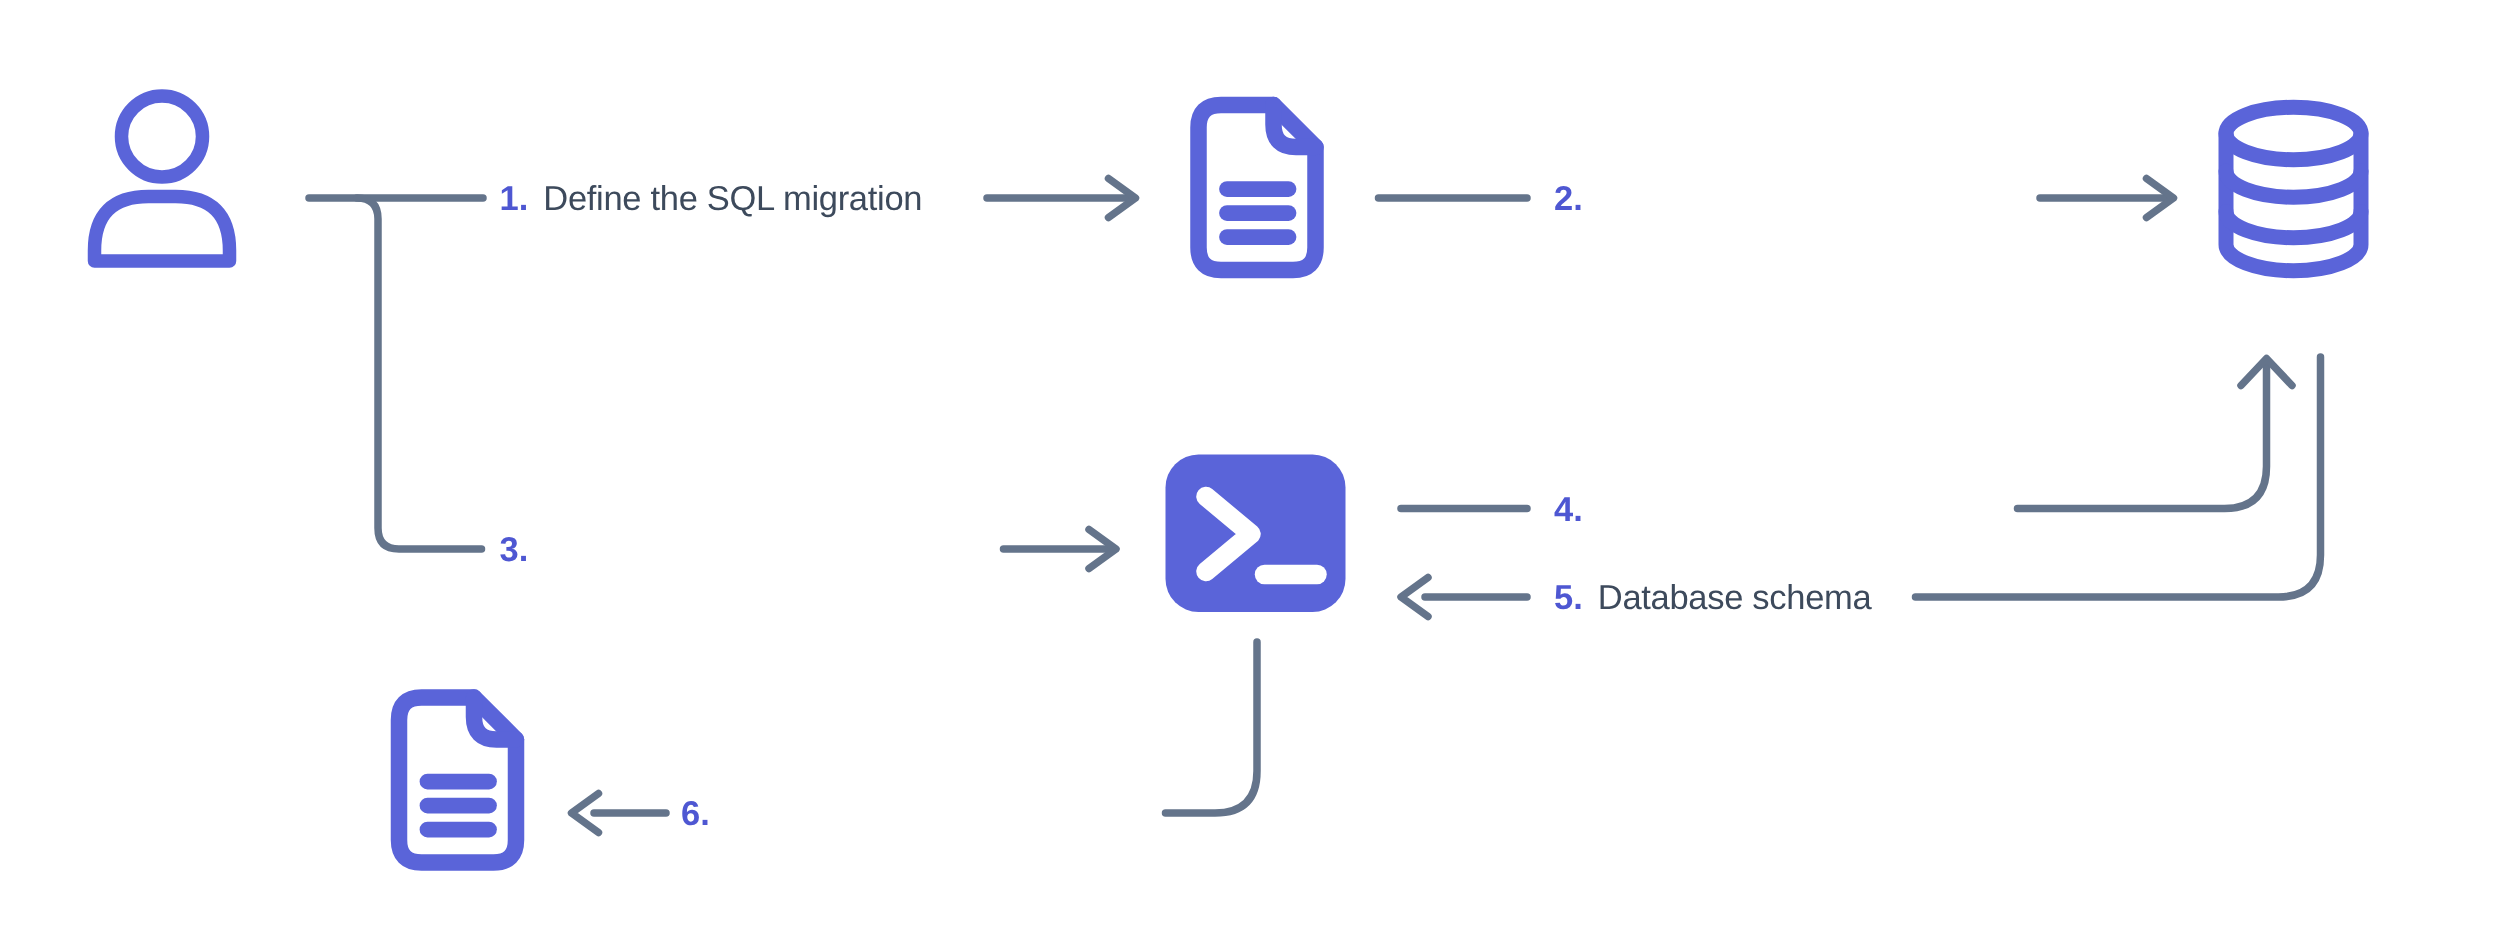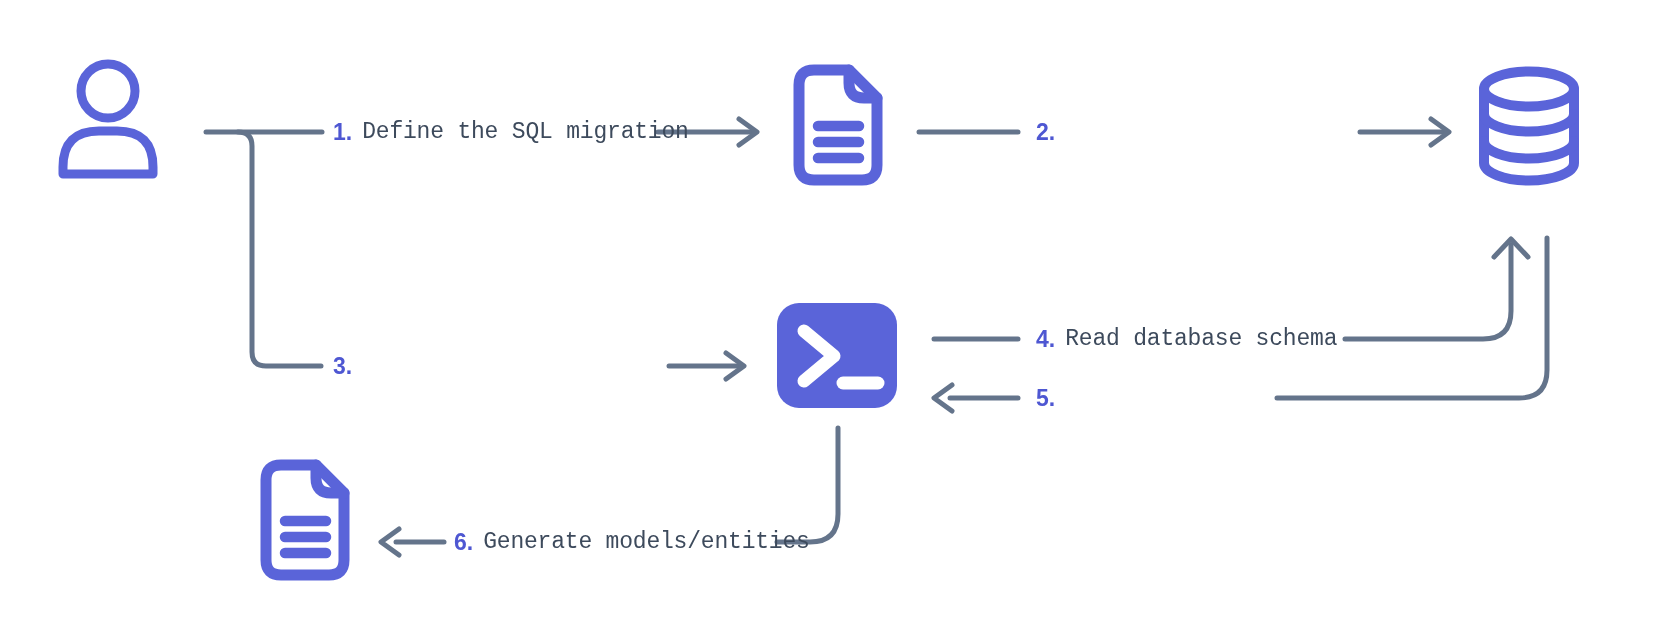--- a/index.html
+++ b/index.html
@@ -30,21 +30,21 @@
     position:absolute;
     display:flex;
     align-items:center;
     gap:10px;
     height:28px;
     line-height:28px;
     font-size:23px;
     white-space:nowrap;
   }
   .label .num{font-weight:700;color:var(--color-number);}
-  .label .txt{font-weight:500;color:var(--color-text);letter-spacing:-0.2px;font-family:Liberation Mono, monospace;}
+  .label .txt{font-weight:500;color:var(--color-text);letter-spacing:-0.2px;}
 </style>
 </head>
 <body>
 
 <div class="stage">
 
   <svg width="1667" height="620" viewBox="0 0 1667 620">
     <defs>
       <g id="doc-icon">
         <path class="ic" stroke-width="11" d="M 56 6 H 21 Q 6 6 6 21 V 101 Q 6 116 21 116 H 69 Q 84 116 84 101 V 34 Z"></path>
@@ -124,25 +124,24 @@
   <div class="label" style="left:1036px;top:118px;">
     <span class="num">2.</span>
   </div>
 
   <div class="label" style="left:333px;top:352px;">
     <span class="num">3.</span>
   </div>
 
   <div class="label" style="left:1036px;top:325px;">
     <span class="num">4.</span>
-    <span class="txt">Read database schema</span>
   </div>
 
   <div class="label" style="left:1036px;top:384px;">
     <span class="num">5.</span>
+    <span class="txt">Database schema</span>
   </div>
 
   <div class="label" style="left:454px;top:528px;">
     <span class="num">6.</span>
-    <span class="txt">Generate models/entities</span>
   </div>
 
 </div>
 
 </body></html>

